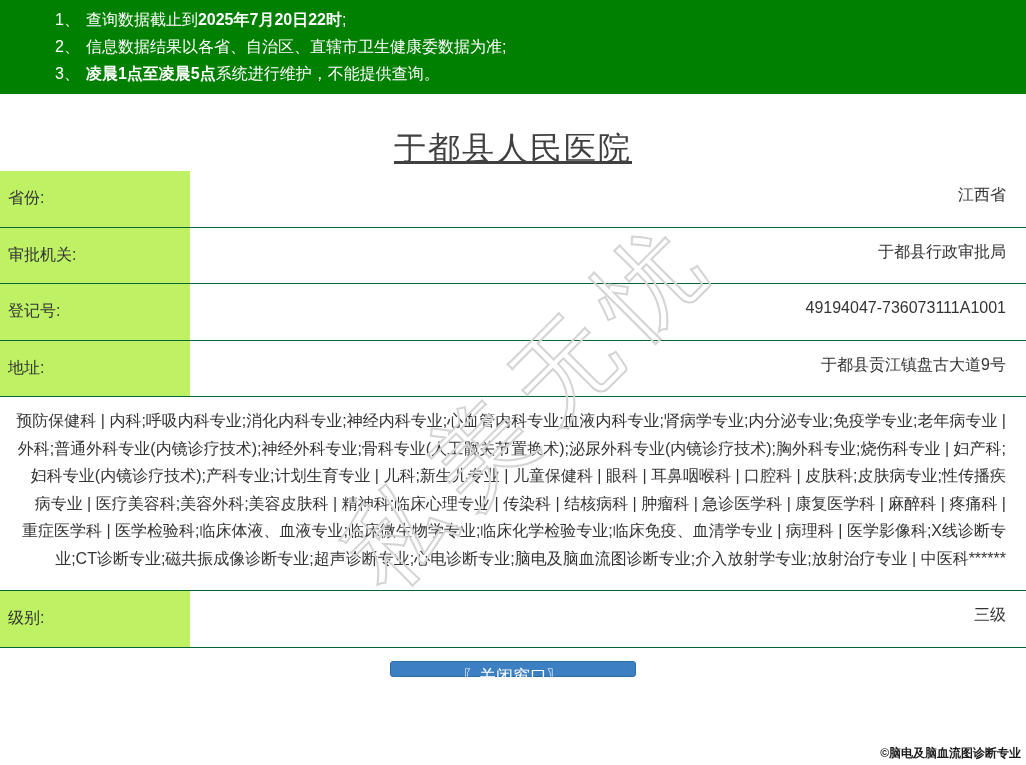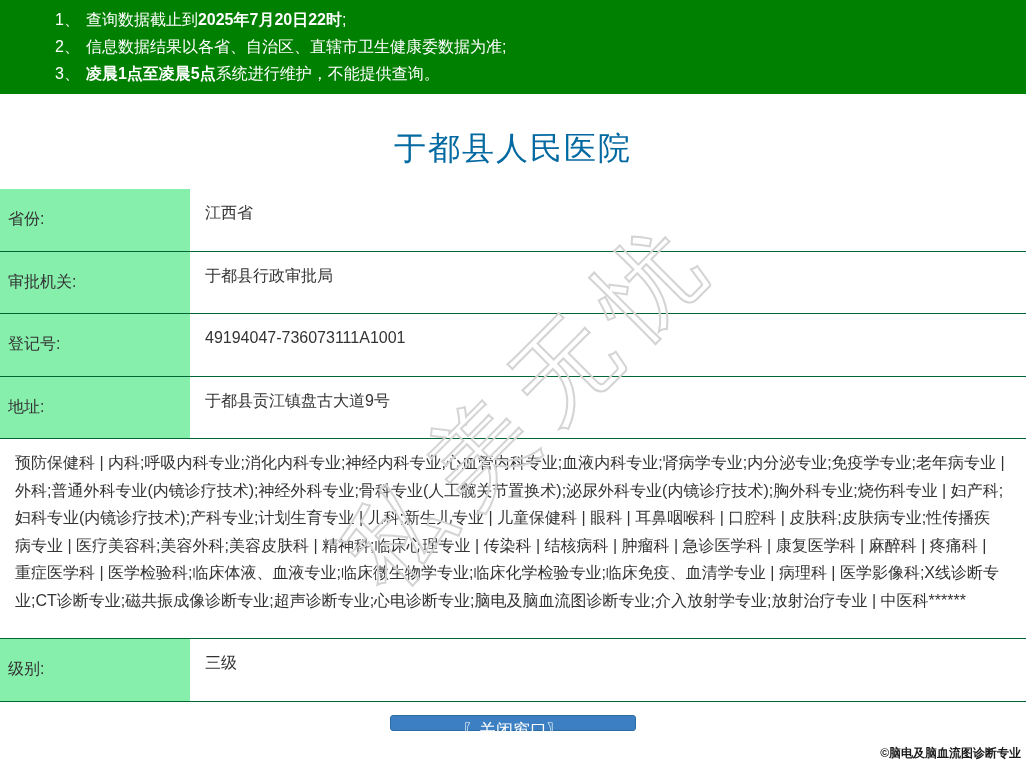--- a/index.html
+++ b/index.html
@@ -21,50 +21,51 @@
   }
   .notice-line { line-height: 27px; white-space: nowrap; }
   .notice-num { margin-right: 6px; }
   .notice-bold { font-weight: bold; }
 
   
   .page-title {
     text-align: center;
     font-size: 32px;
     font-weight: 400;
-    color: #0369a1;
+    color: #404040;
     margin-top: 33px;
-    margin-bottom: 18px;
     letter-spacing: 2px;
+    text-decoration: underline;
   }
 
   
   .info-table { width: 1026px; }
   .row {
     display: flex;
     align-items: center;
     min-height: 48px;
     border-bottom: 1px solid #006633;
     font-size: 16px;
   }
   .row--tall { align-items: flex-start; }
   .row-label {
     width: 190px;
     flex: 0 0 190px;
-    background: #86efac;
+    background: #bef264;
     align-self: stretch;
     display: flex;
     align-items: center;
     padding-left: 8px;
   }
   .row--tall .row-label { align-items: flex-start; padding-top: 12px; }
   .row-value {
     flex: 1;
-    padding: 10px 20px 24px 15px;
+    padding: 10px 20px 18px 15px;
     line-height: 27.5px;
+    text-align: right;
   }
 
   
   .button-bar { text-align: center; margin-top: 13px; }
   .close-button {
     display: inline-block;
     width: 246px;
     height: 16px;
     line-height: 30px;
     background: #3c80c3;

